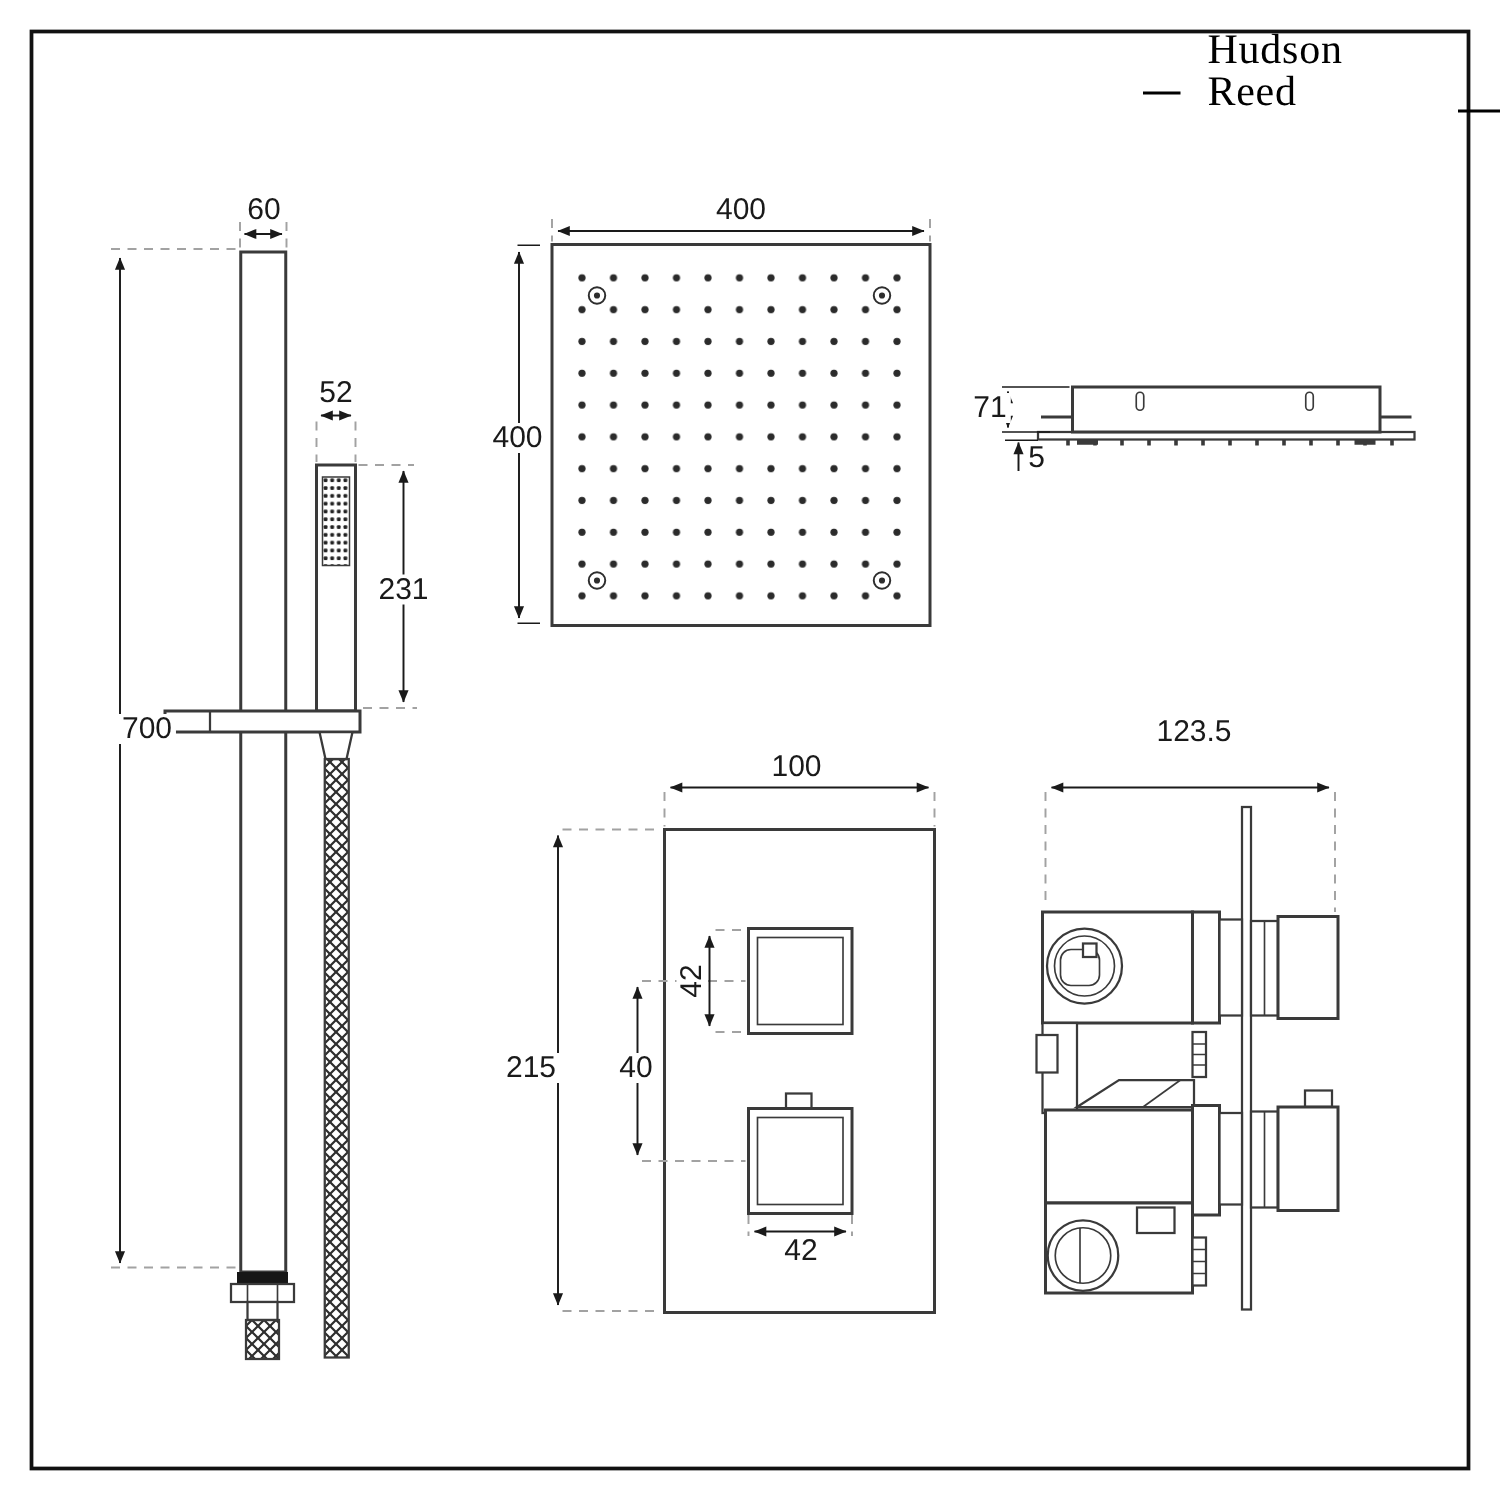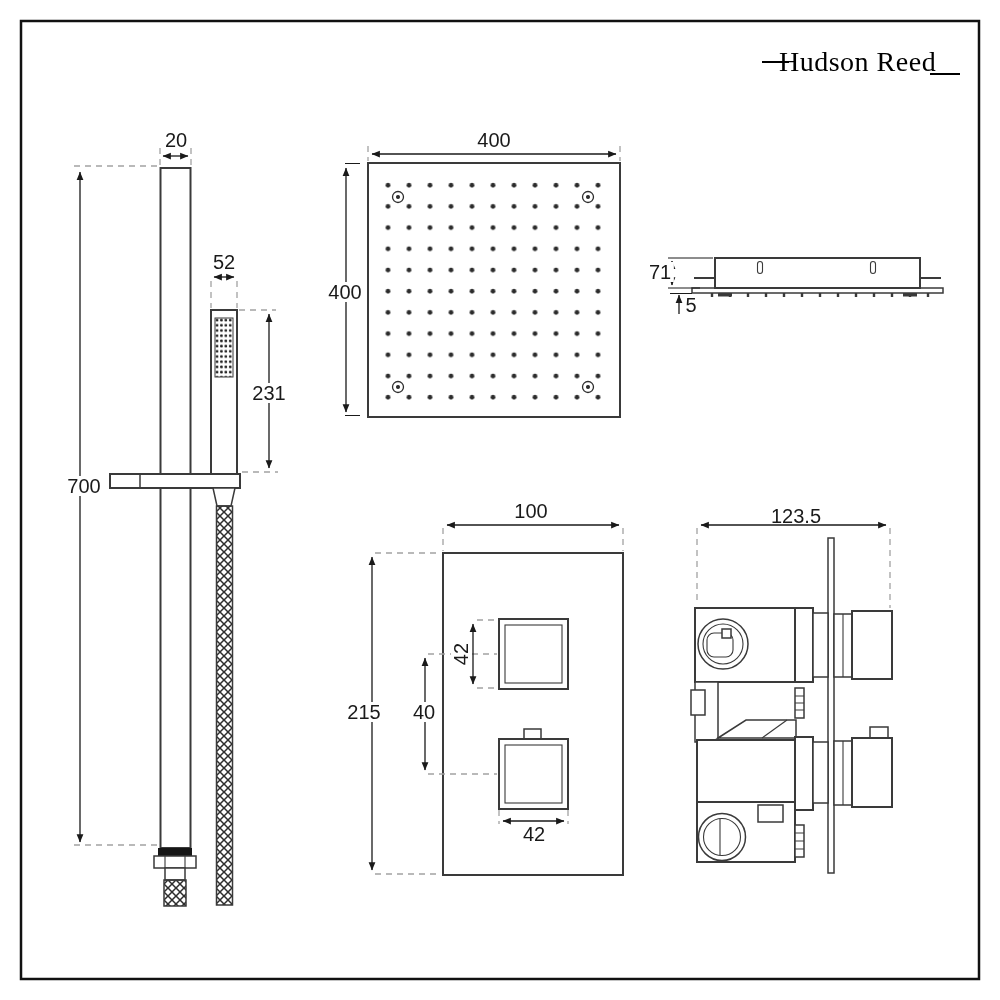--- a/index.html
+++ b/index.html
@@ -2,21 +2,21 @@
 <html><head>
 <meta charset="utf-8">
 <style>
   html,body{margin:0;padding:0;background:#fff;}
   #page{position:relative;width:1000px;height:1000px;background:#fff;overflow:hidden;
         font-family:"Liberation Sans",sans-serif;}
   .dim{position:absolute;font-size:20px;color:#1a1a1a;transform:translate(-50%,-50%);
        white-space:nowrap;line-height:1;}
   .bgw{background:#fff;padding:0 3px;}
   .rot{transform:translate(-50%,-50%) rotate(-90deg);}
-  .logo{position:absolute;left:762px;top:46px;display:flex;align-items:flex-end;height:30px;}
+  .logo{position:absolute;left:762px;top:46px;display:flex;align-items:flex-end;height:30px;gap:28px;}
   .logo-text{font-family:"Liberation Serif",serif;font-size:28px;color:#000;line-height:1;
              letter-spacing:.5px;}
   .logo-dash{width:27px;border-top:2px solid #000;margin-bottom:13px;margin-right:-10px;}
   .logo-underscore{width:30px;border-bottom:2px solid #000;margin-left:-6px;margin-bottom:1px;}
   svg{position:absolute;left:0;top:0;}
   .ln{stroke:#3a3a3a;fill:none;stroke-width:1.5;}
   .ln2{stroke:#3a3a3a;fill:#fff;stroke-width:2;}
   .lnw{stroke:#3a3a3a;fill:#fff;stroke-width:1.5;}
   .thin{stroke:#3a3a3a;fill:none;stroke-width:1.1;}
   .dimln{stroke:#1a1a1a;stroke-width:1.3;fill:none;}
@@ -165,34 +165,34 @@
     <path d="M843,741 V805" class="thin"></path>
     <rect x="870" y="727" width="18" height="11" class="lnw"></rect>
     <rect x="852" y="738" width="40" height="69" class="ln2"></rect>
   </g>
   <g>
     <path d="M697,528 V604 M890,528 V608" class="dash"></path>
     <line x1="701" y1="525" x2="886" y2="525" class="dimln" marker-start="url(#ma)" marker-end="url(#ma)"></line>
   </g>
 </svg>
 
-<div class="dim" style="left:176px;top:140px">20</div>
+<div class="dim" style="left:176px;top:140px">60</div>
 <div class="dim" style="left:224px;top:262px">52</div>
 <div class="dim bgw" style="left:269px;top:393px">231</div>
-<div class="dim bgw" style="left:84px;top:486px">700</div>
+<div class="dim bgw" style="left:98px;top:486px">700</div>
 <div class="dim" style="left:494px;top:140px">400</div>
 <div class="dim bgw" style="left:345px;top:292px">400</div>
 <div class="dim bgw" style="left:660px;top:272px">71</div>
 <div class="dim" style="left:691px;top:305px">5</div>
 <div class="dim" style="left:531px;top:511px">100</div>
-<div class="dim bgw" style="left:364px;top:712px">215</div>
+<div class="dim bgw" style="left:354px;top:712px">215</div>
 <div class="dim bgw" style="left:424px;top:712px">40</div>
 <div class="dim bgw rot" style="left:461px;top:654px">42</div>
 <div class="dim" style="left:534px;top:834px">42</div>
-<div class="dim" style="left:796px;top:516px">123.5</div>
+<div class="dim" style="left:796px;top:488px">123.5</div>
 
 <div class="logo">
   <span class="logo-dash"></span>
   <span class="logo-text">Hudson Reed</span>
   <span class="logo-underscore"></span>
 </div>
 
 </div>
 
 </body></html>

